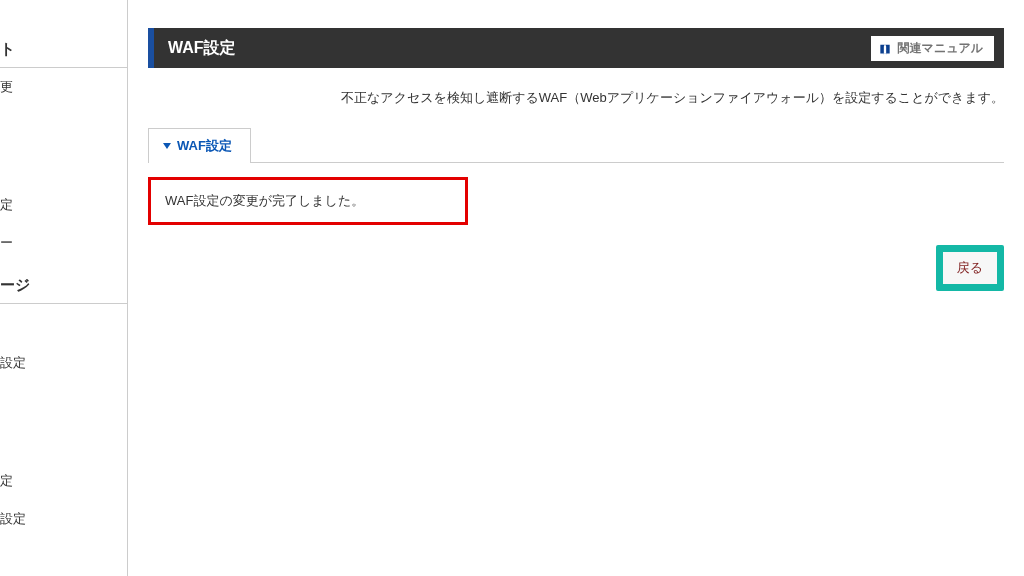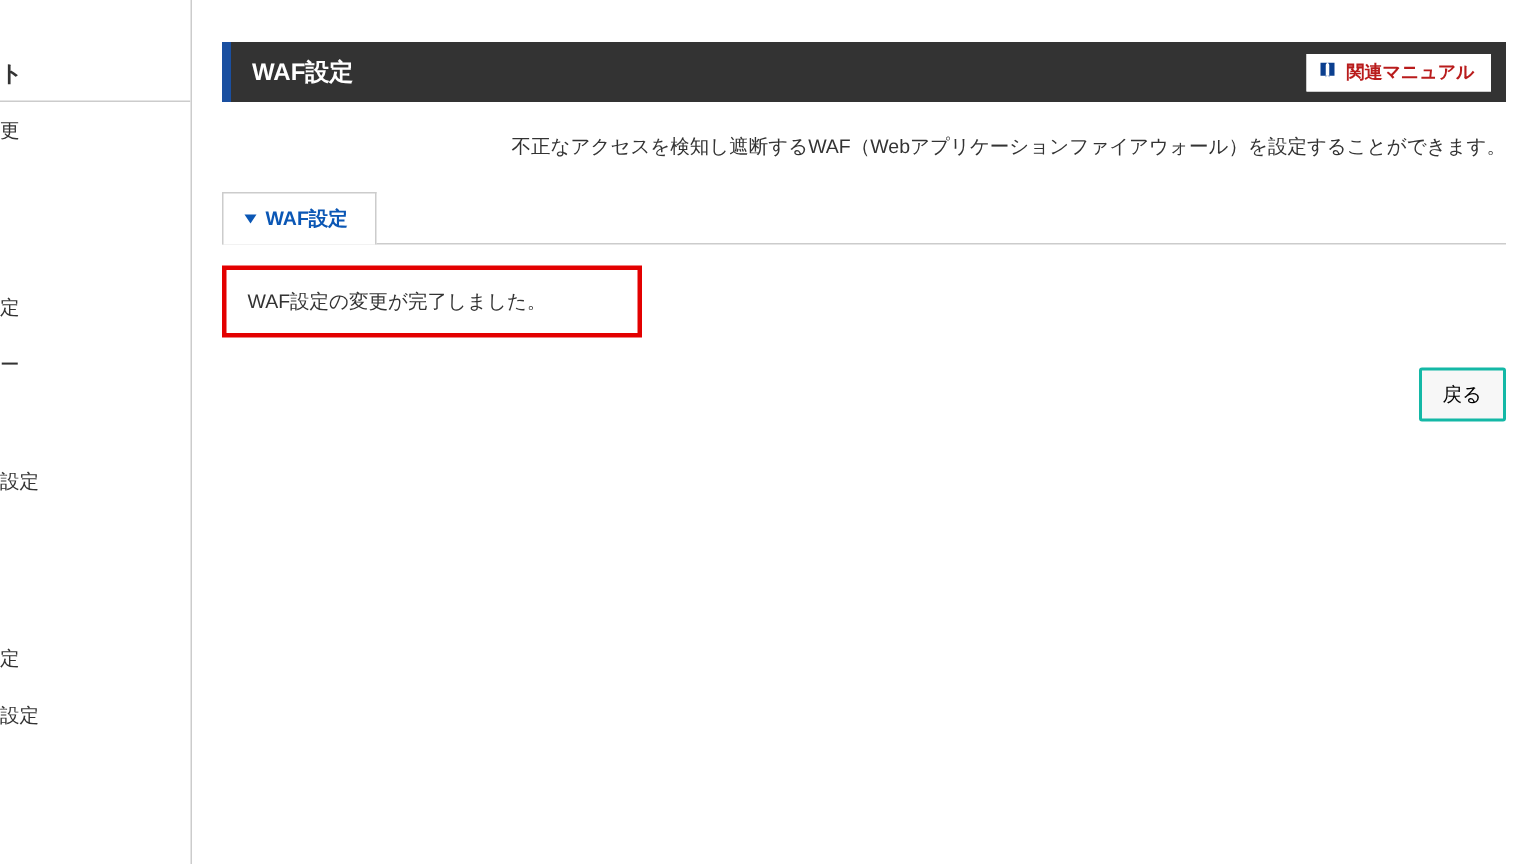--- a/index.html
+++ b/index.html
@@ -58,25 +58,25 @@
   .page-title {
     color: #fff;
     font-size: 16px;
     font-weight: bold;
   }
   .manual-btn {
     background: #fff;
     border: 1px solid #fff;
     padding: 3px 10px 3px 6px;
     display: flex;
-    align-items: flex-start;
+    align-items: flex-end;
     gap: 6px;
     cursor: pointer;
     font-size: 12px;
-    color: #b91c1c;
+    color: #737373;
     font-weight: bold;
   }
   .manual-btn .book-icon {
     width: 14px; height: 14px;
     display: inline-block;
   }
   .description {
     margin-top: 20px;
     font-size: 13px;
     color: #333;
@@ -107,49 +107,50 @@
     width: 0; height: 0;
     border-left: 4px solid transparent;
     border-right: 4px solid transparent;
     border-top: 6px solid #0b57b5;
     margin-right: 2px;
   }
   .message-box {
     margin-top: 14px;
     border: 3px solid #e30000;
     padding: 12px 14px;
-    width: 280px;
+    width: 320px;
     font-size: 13px;
     color: #333;
   }
   .actions {
     margin-top: 20px;
     text-align: right;
   }
   .back-btn {
-    border: 2px solid #14b8a6;
+    border: 7px solid #14b8a6;
     background: #f7f7f7;
     padding: 7px 14px;
     font-size: 13px;
-    color: #000000;
+    color: #7f1d1d;
     cursor: pointer;
     border-radius: 2px;
   }
 </style>
 </head>
 <body>
 
 <div class="layout">
   <aside class="sidebar">
     <div class="sidebar-heading first">ト</div>
     <div class="sidebar-item">更</div>
     <div class="sidebar-spacer"></div>
     <div class="sidebar-spacer"></div>
     <div class="sidebar-item">定</div>
     <div class="sidebar-item">ー</div>
+    <div class="sidebar-heading">ージ</div>
     <div class="sidebar-spacer"></div>
     <div class="sidebar-item">設定</div>
     <div class="sidebar-spacer"></div>
     <div class="sidebar-spacer"></div>
     <div class="sidebar-item">定</div>
     <div class="sidebar-item">設定</div>
   </aside>
 
   <main class="main">
     <div class="page-header">

